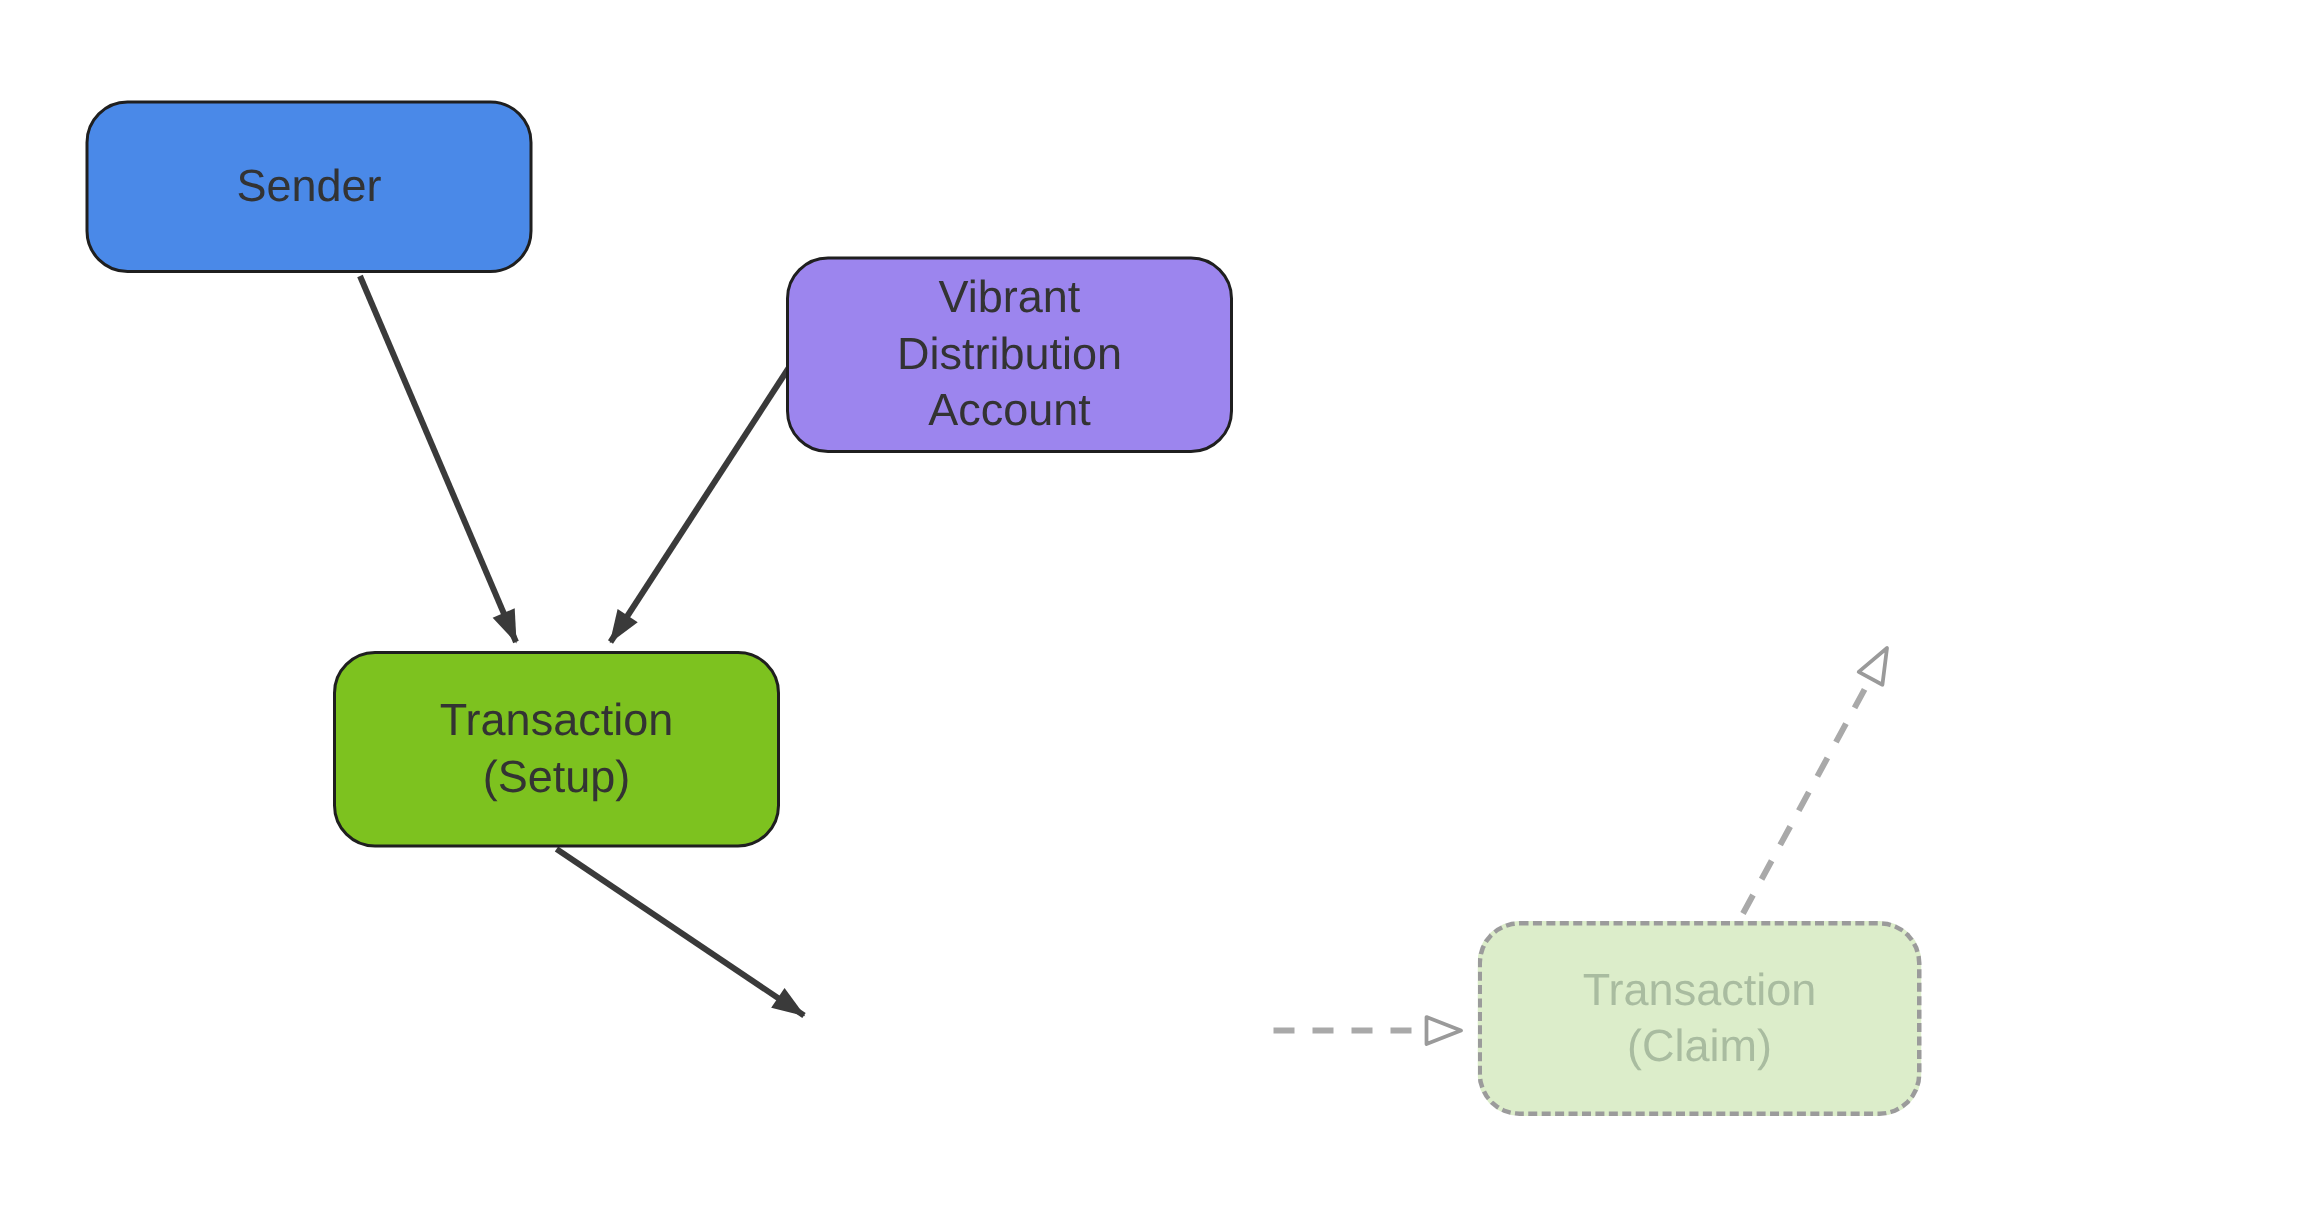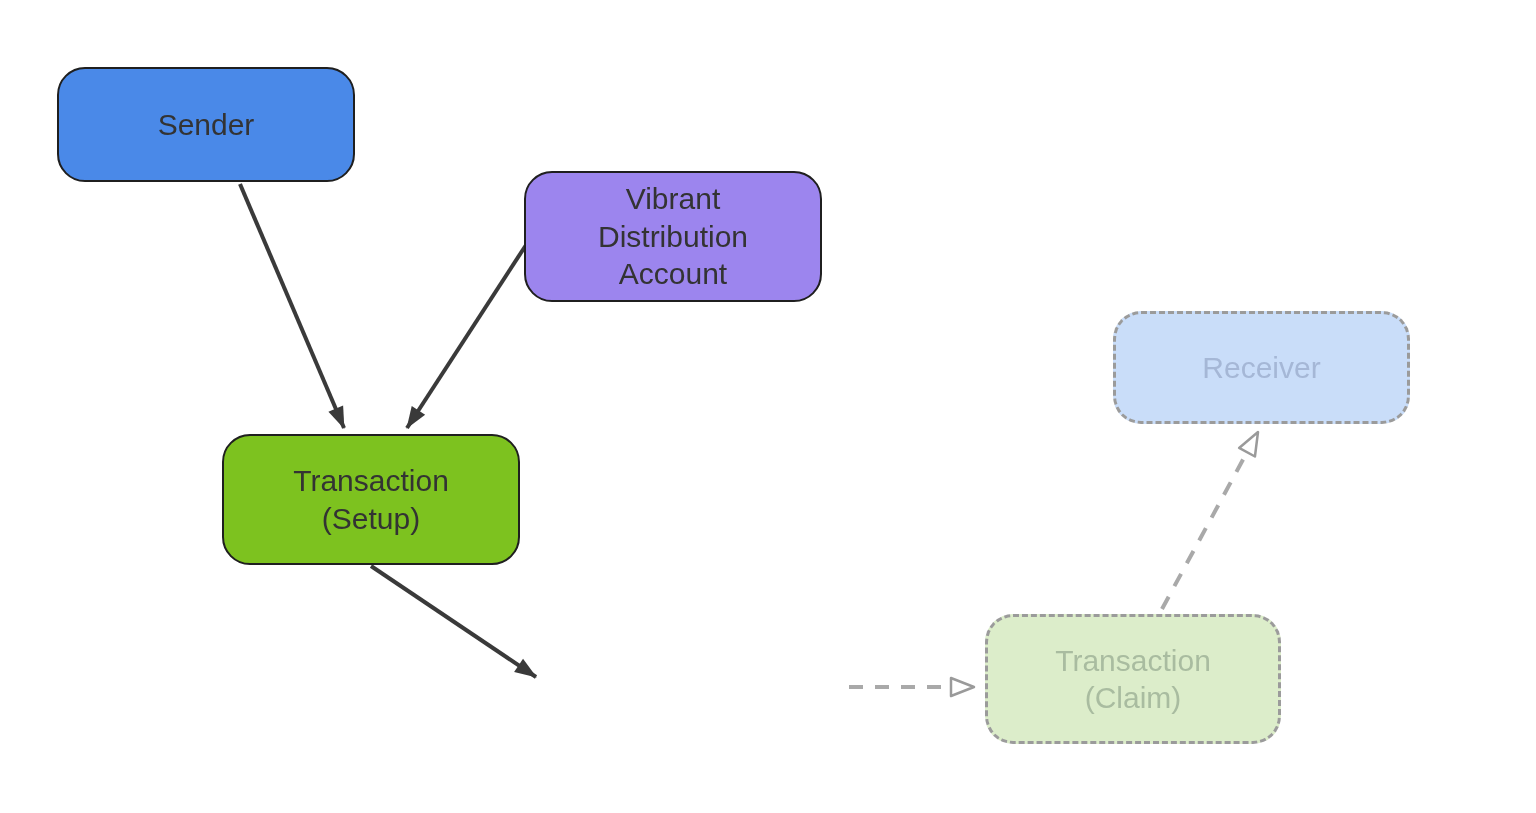--- a/index.html
+++ b/index.html
@@ -85,17 +85,14 @@
     <span>Transaction
 (Setup)</span>
   </div>
 
 
   <div class="node node--future node--claim">
     <span>Transaction
 (Claim)</span>
   </div>
 
-  <div class="node node--future node--receiver">
-    <span>Receiver</span>
-  </div>
 
 </div>
 
 </body></html>

